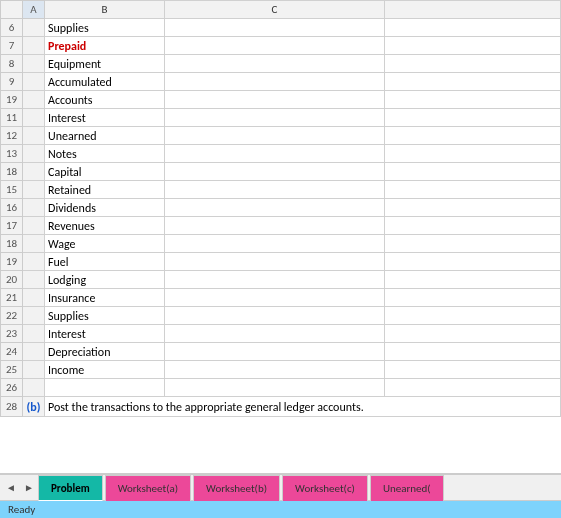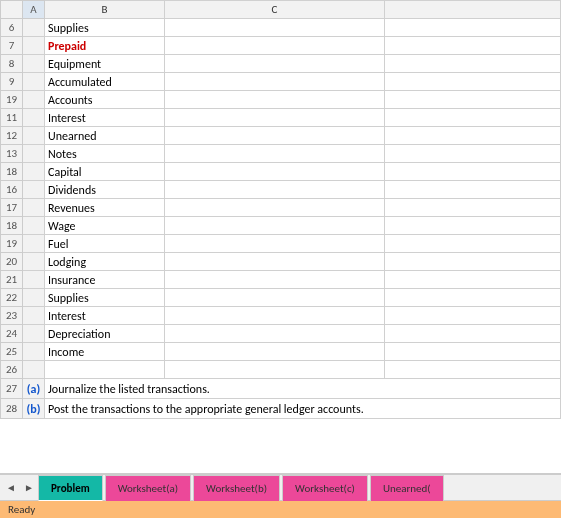--- a/index.html
+++ b/index.html
@@ -143,21 +143,21 @@
 
     .tab.active {
       background: #14b8a6;
       color: #000;
       font-weight: bold;
       border-bottom: 1px solid #fff;
       z-index: 2;
     }
 
     .status-bar {
-      background: #fdba74;
+      background: #7dd3fc;
       border-top: 1px solid #ccc;
       height: 18px;
       padding: 2px 8px;
       font-size: 11px;
       color: #333;
       display: flex;
       align-items: center;
     }
 
     .prepaid-cell { color: #cc0000; font-weight: bold; }
@@ -239,20 +239,27 @@
             <td></td>
           </tr>
           <tr>
             <td class="col-row-num row-label">18</td>
             <td class="col-a-letter"></td>
             <td>Capital</td>
             <td></td>
             <td></td>
           </tr>
           <tr>
+            <td class="col-row-num row-label">15</td>
+            <td class="col-a-letter"></td>
+            <td>Retained</td>
+            <td></td>
+            <td></td>
+          </tr>
+          <tr>
             <td class="col-row-num row-label">16</td>
             <td class="col-a-letter"></td>
             <td>Dividends</td>
             <td></td>
             <td></td>
           </tr>
           <tr>
             <td class="col-row-num row-label">17</td>
             <td class="col-a-letter"></td>
             <td>Revenues</td>
@@ -317,25 +324,20 @@
           </tr>
           <tr>
             <td class="col-row-num row-label">26</td>
             <td class="col-a-letter"></td>
             <td></td>
             <td></td>
             <td></td>
           </tr>
         </tbody>
       <tbody id="task-body">
-      <tr class="task-row">
-            <td class="col-row-num row-label">27</td>
-            <td class="task-label">(a)</td>
-            <td class="task-text" colspan="3">Journalize the listed transactions.</td>
-          </tr>
           <tr class="task-row">
             <td class="col-row-num row-label">28</td>
             <td class="task-label">(b)</td>
             <td class="task-text" colspan="3">Post the transactions to the appropriate general ledger accounts.</td>
           </tr>
         </tbody>
     </table>
   </div>
 
   <div class="tab-bar">

